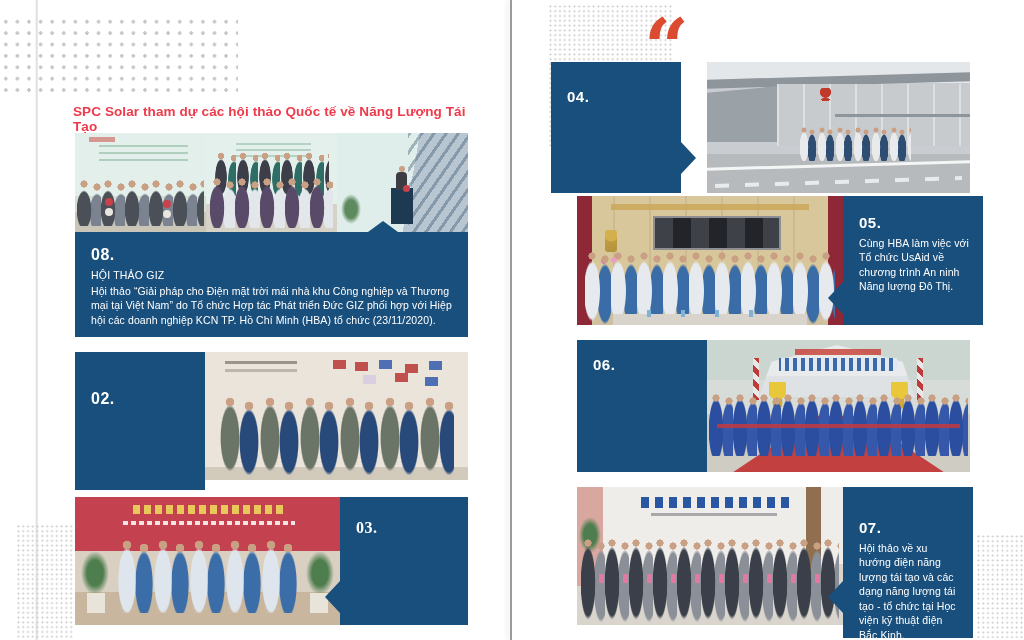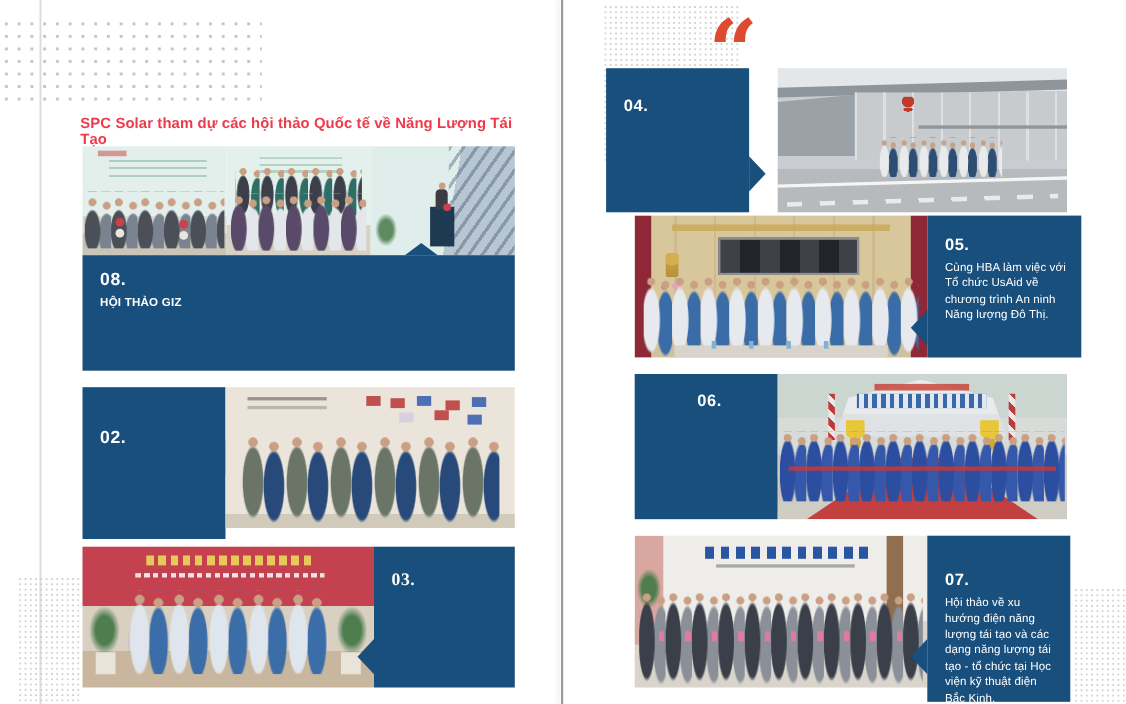--- a/index.html
+++ b/index.html
@@ -30,21 +30,21 @@
   
   .sec-title{left:73px;top:104px;width:420px;
     color:#ee3a4a;font-size:13.5px;font-weight:bold;letter-spacing:.1px;}
   .quote{left:644px;top:2px;width:60px;height:60px;overflow:hidden;
     color:#dc4a30;font-family:"DejaVu Serif",serif;font-weight:bold;
     font-size:78px;line-height:92px;}
 
   
   .cap{background:#194f7c;color:#fff;box-sizing:border-box;}
   .cap .num{font-size:16px;font-weight:bold;letter-spacing:.5px;margin-bottom:5px;}
-  .cap .hd{font-size:10.5px;font-weight:bold;margin-bottom:3px;letter-spacing:.2px;}
+  .cap .hd{font-size:10.5px;font-weight:normal;margin-bottom:3px;letter-spacing:.2px;}
   .cap .tx{font-size:10.5px;line-height:1.38;letter-spacing:.1px;}
   .cap.c01{left:75px;top:232px;width:393px;height:105px;padding:14px 16px;}
   .cap.c01:before{content:"";position:absolute;top:-11px;left:293px;
     border-left:15px solid transparent;border-right:15px solid transparent;
     border-bottom:11px solid #194f7c;}
   .cap.c02{left:75px;top:352px;width:130px;height:138px;padding:38px 12px 0 16px;}
   .cap.c02:after{content:"";position:absolute;right:-15px;top:48px;
     border-top:16px solid transparent;border-bottom:16px solid transparent;
     border-left:15px solid #194f7c;}
   .cap.c03{left:340px;top:497px;width:128px;height:128px;padding:22px 12px 0 16px;}
@@ -231,20 +231,21 @@
   <div class="panel"></div>
   <div class="plantL"></div>
   <div class="podium"></div>
   <div class="speaker"></div>
   <div class="flower"></div>
 </div>
 
 <div class="cap c01" style="position:absolute;">
   <div class="num">08.</div>
   <div class="hd">HỘI THẢO GIZ</div>
+  <div class="tx">Hội thảo “Giải pháp cho Điện mặt trời mái nhà khu Công nghiệp và Thương mại tại Việt Nam” do Tổ chức Hợp tác Phát triển Đức GIZ phối hợp với Hiệp hội các doanh nghiệp  KCN TP. Hồ Chí Minh (HBA) tổ chức (23/11/2020).</div>
 </div>
 
 <div class="cap c02" style="position:absolute;">
   <div class="num">02.</div>
 </div>
 
 <div class="photo p2">
   <div class="sign"></div>
   <div class="blocks"></div>
   <div class="crowd" style="left:14px;right:14px;bottom:4px;height:82px;--u:40px;--x1:11px;--x2:30px;--ca:#6a7568;--cb:#274a7a;--hy1:8px;--hy2:12px;--ty1:44px;--ty2:48px;--th:44px;--tw:13px;--hs:6px;"></div>
@@ -291,21 +292,21 @@
   <div class="crowd" style="left:8px;right:8px;bottom:0;height:76px;--u:26px;--ca:#e6e9ee;--cb:#3a6ca8;--hy1:7px;--hy2:10px;--ty1:42px;--ty2:45px;--th:40px;--tw:11px;"></div>
   <div class="table"></div>
   <div class="bottles"></div>
 </div>
 
 <div class="cap c05 cright" style="position:absolute;">
   <div class="num">05.</div>
   <div class="tx">Cùng HBA làm việc với Tổ chức UsAid về chương trình An ninh Năng lượng Đô Thị.</div>
 </div>
 
-<div class="cap c06 cright" style="position:absolute;text-align:center;">
+<div class="cap c06 cright" style="position:absolute;">
   <div class="num">06.</div>
 </div>
 
 <div class="photo p6">
   <div class="tent"></div>
   <div class="red"></div>
   <div class="banner"></div>
   <div class="poleL"></div>
   <div class="poleR"></div>
   <div class="lionL"></div>

